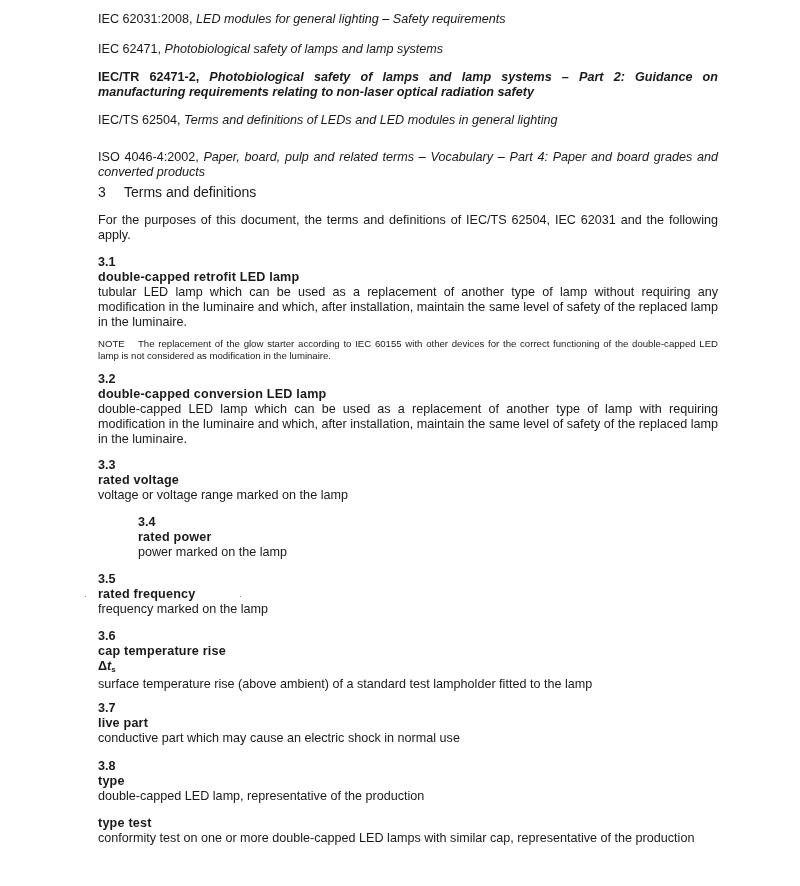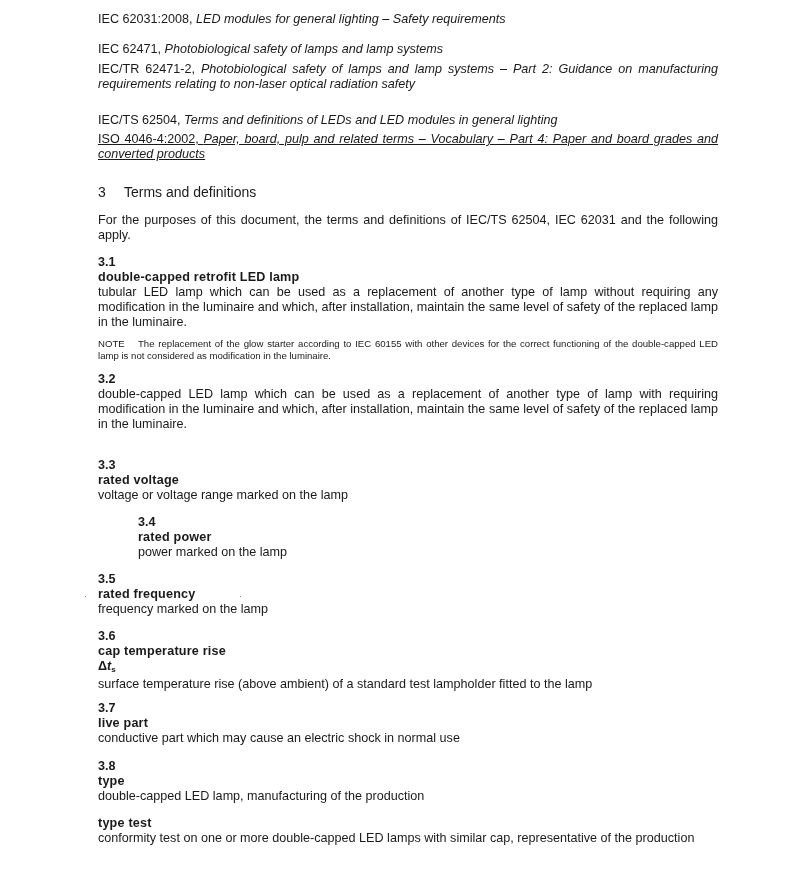--- a/index.html
+++ b/index.html
@@ -101,45 +101,46 @@
 <body>
 
 <div class="page">
 
   <div class="ref" style="top:12px;">
     <span>IEC 62031:2008, </span><span class="title">LED modules for general lighting – Safety requirements</span>
   </div>
   <div class="ref" style="top:42px;">
     <span>IEC 62471, </span><span class="title">Photobiological safety of lamps and lamp systems</span>
   </div>
-  <div class="ref" style="top:62px;">
+  <div class="ref" style="top:70px;font-weight:bold;">
     <span>IEC/TR 62471-2, </span><span class="title">Photobiological safety of lamps and lamp systems – Part 2: Guidance on manufacturing requirements relating to non-laser optical radiation safety</span>
   </div>
   <div class="ref" style="top:113px;">
     <span>IEC/TS 62504, </span><span class="title">Terms and definitions of LEDs and LED modules in general lighting</span>
   </div>
-  <div class="ref" style="top:132px;text-decoration:underline;">
+  <div class="ref" style="top:150px;">
     <span>ISO 4046-4:2002, </span><span class="title">Paper, board, pulp and related terms – Vocabulary – Part 4: Paper and board grades and converted products</span>
   </div>
 
   <div class="section-heading" style="top:184px;">
     <span class="num">3</span><span>Terms and definitions</span>
   </div>
 
   <div class="para" style="top:213px;">For the purposes of this document, the terms and definitions of IEC/TS 62504, IEC 62031 and the following apply.</div>
 
   <div class="term" style="top:255px;">
     <span class="num">3.1</span>
     <span class="name">double-capped retrofit LED lamp</span>
     <span class="def">tubular LED lamp which can be used as a replacement of another type of lamp without requiring any modification in the luminaire and which, after installation, maintain the same level of safety of the replaced lamp in the luminaire.</span>
     <span class="note"><span class="label">NOTE</span><span>The replacement of the glow starter according to IEC 60155 with other devices for the correct functioning of the double-capped LED lamp is not considered as modification in the luminaire.</span></span>
   </div>
 
   <div class="term" style="top:372px;">
     <span class="num">3.2</span>
+    <span class="name">double-capped conversion LED lamp</span>
     <span class="def">double-capped LED lamp which can be used as a replacement of another type of lamp with requiring modification in the luminaire and which, after installation, maintain the same level of safety of the replaced lamp in the luminaire.</span>
   </div>
 
   <div class="term" style="top:458px;">
     <span class="num">3.3</span>
     <span class="name">rated voltage</span>
     <span class="def">voltage or voltage range marked on the lamp</span>
   </div>
 
   <div class="term" style="top:515px;margin-left:40px;">
@@ -163,21 +164,21 @@
 
   <div class="term" style="top:701px;">
     <span class="num">3.7</span>
     <span class="name">live part</span>
     <span class="def">conductive part which may cause an electric shock in normal use</span>
   </div>
 
   <div class="term" style="top:759px;">
     <span class="num">3.8</span>
     <span class="name">type</span>
-    <span class="def">double-capped LED lamp, manufacturing of the production</span>
+    <span class="def">double-capped LED lamp, representative of the production</span>
   </div>
 
   <div class="term" style="top:816px;">
     <span class="name">type test</span>
     <span class="def">conformity test on one or more double-capped LED lamps with similar cap, representative of the production</span>
   </div>
 </div>
 
 <div class="stray-dot" style="left:85px; top:596px;"></div>
 <div class="stray-dot" style="left:240px; top:596px;"></div>

